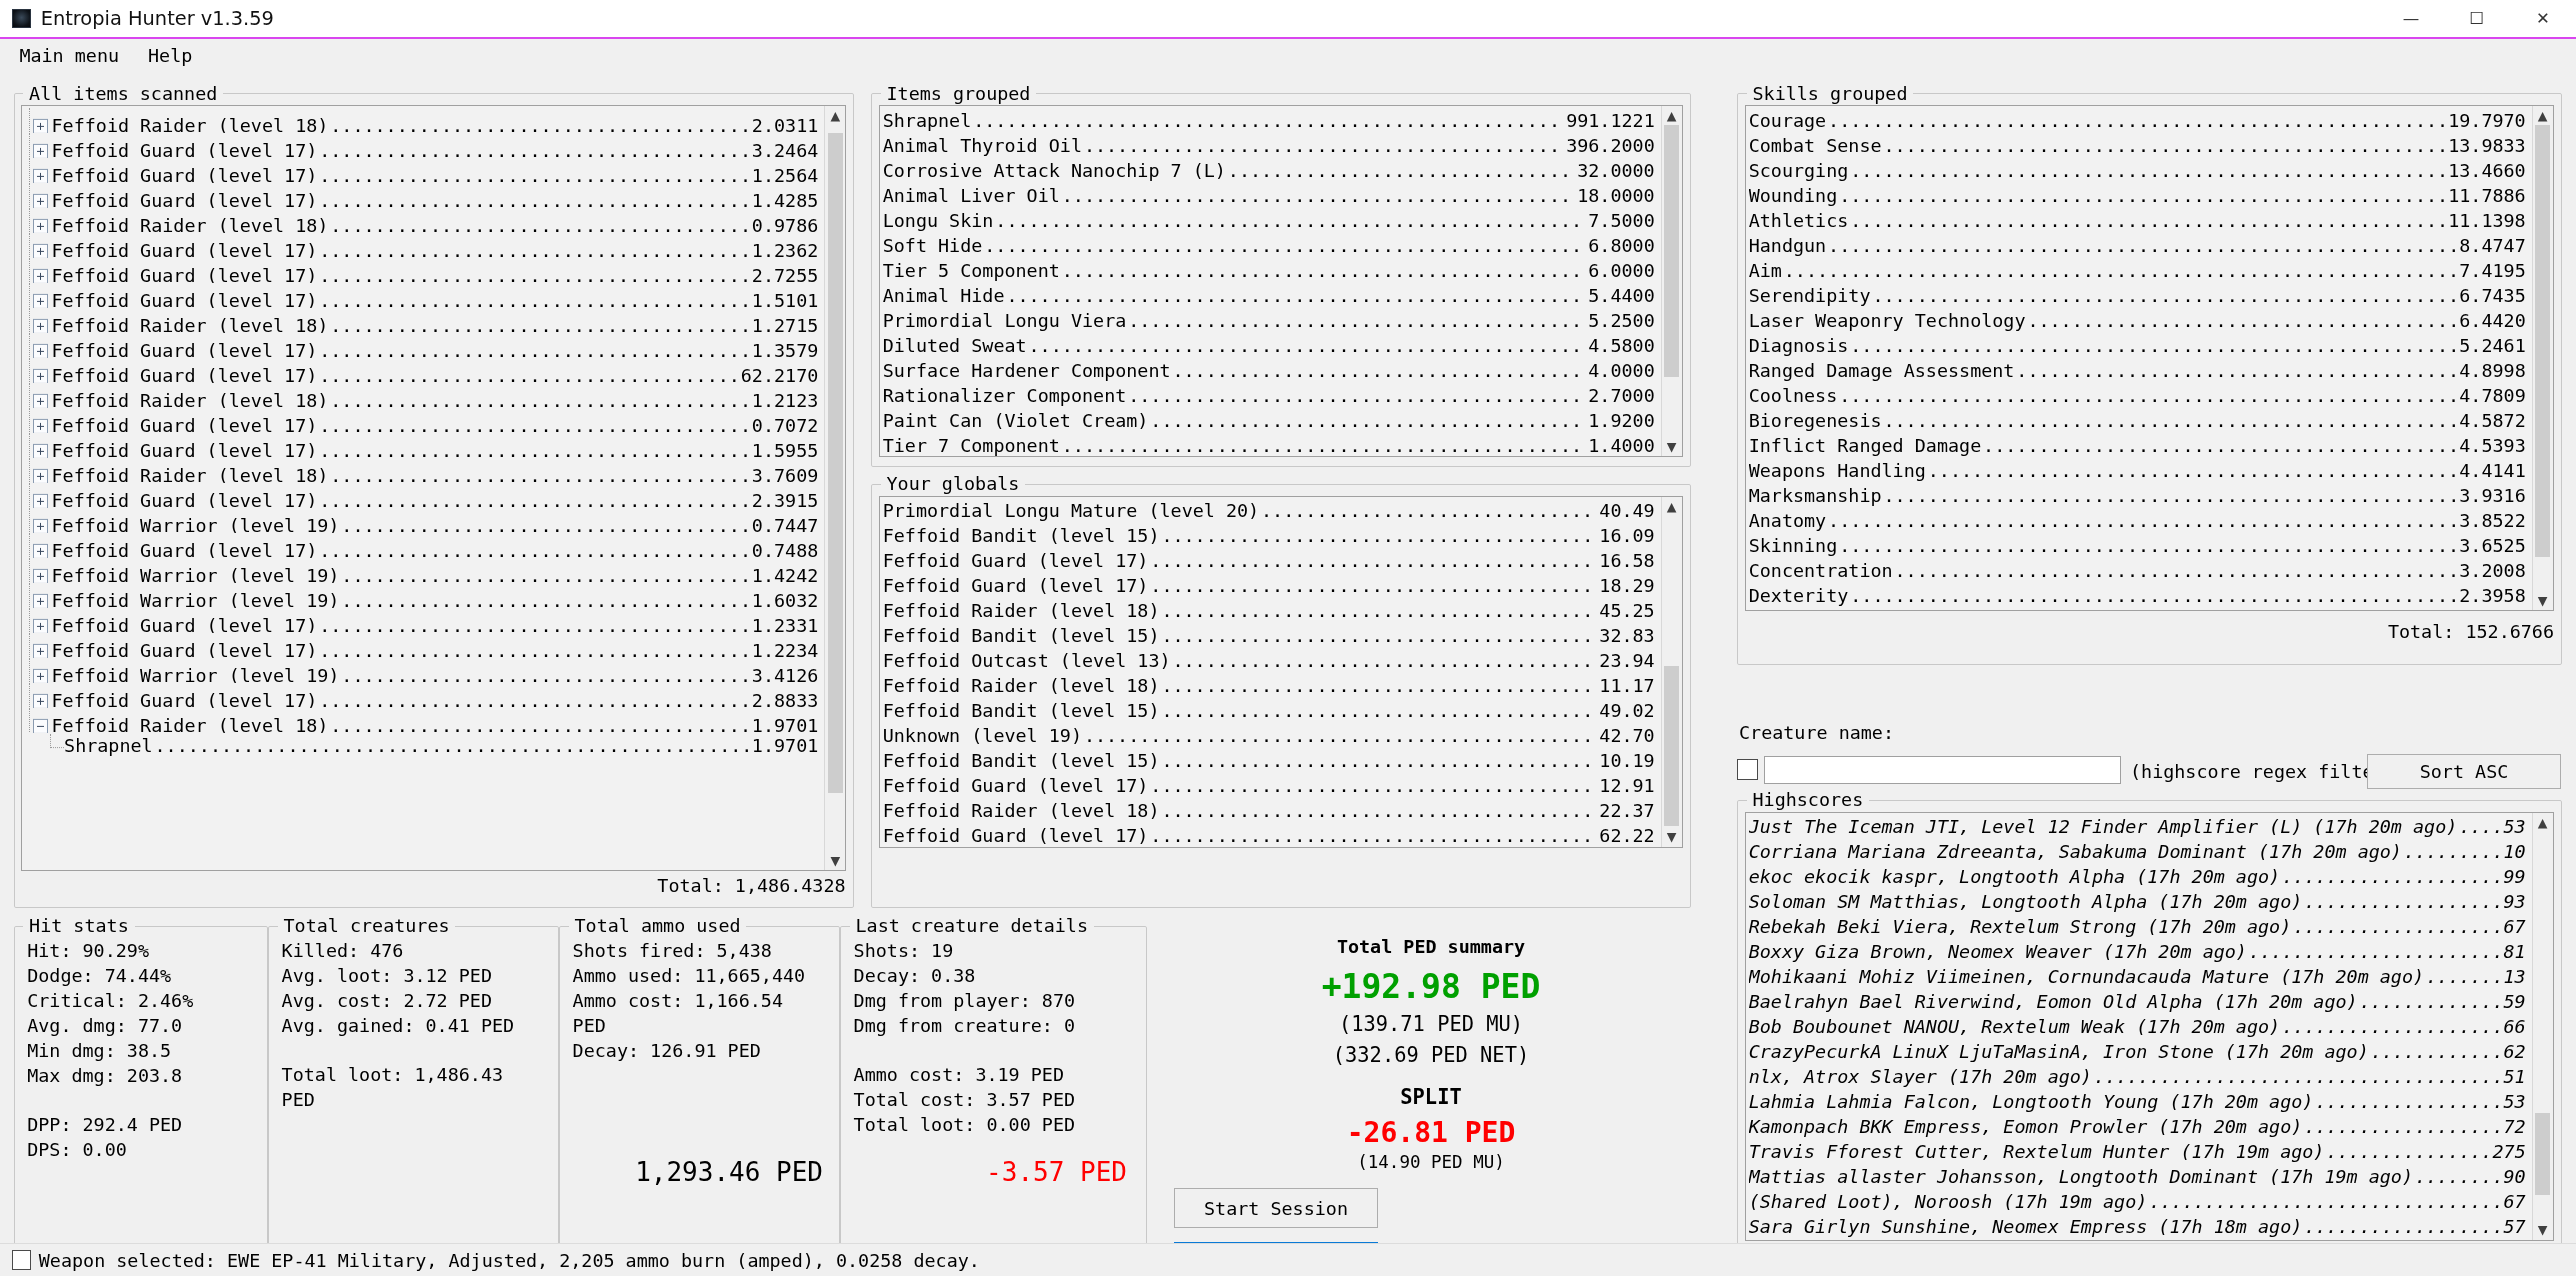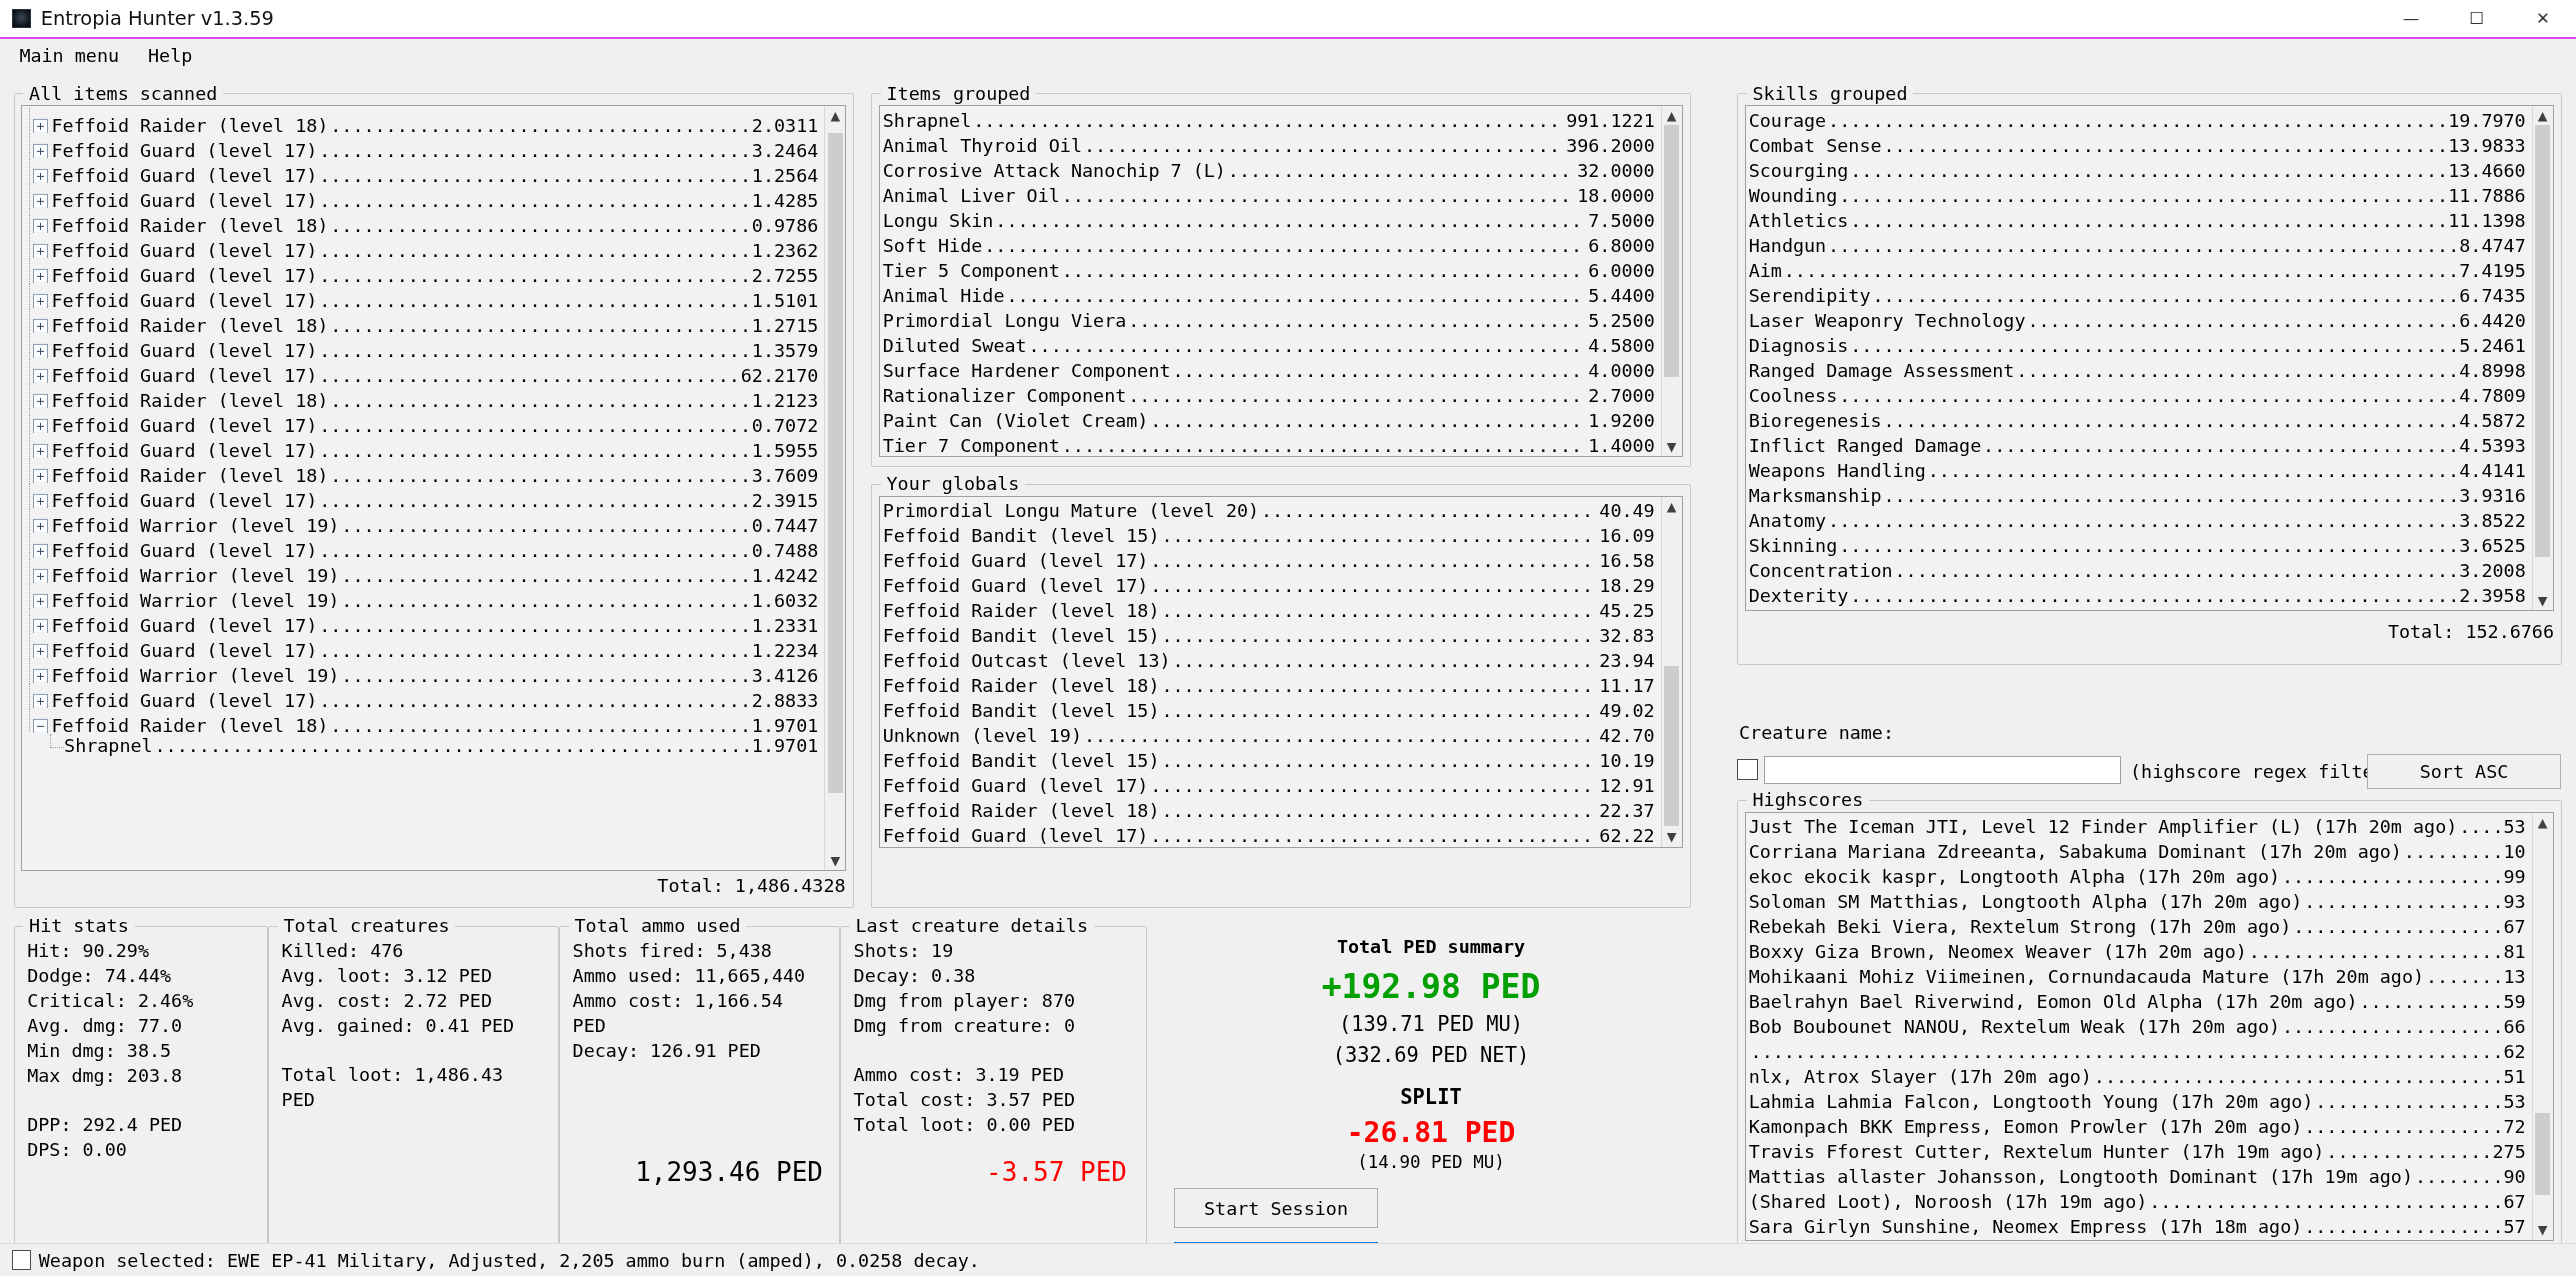--- a/index.html
+++ b/index.html
@@ -712,21 +712,21 @@
 
   <div class="lbl" style="left:1739px; top:650px;">Creature name:</div>
   <div class="cbox" style="left:1737px; top:687px;"></div>
   <input class="tinput" style="left: 1764px; top: 684px; width: 357px; height: 28px; padding: 0px 5.8px; font-family: &quot;DejaVu Sans Mono&quot;, monospace; font-size: 18.4px;" value="">
   <div class="lbl" style="left:2130px; top:689px;">(highscore regex filter)</div>
   <div class="sortbtn" style="left:2367px; top:682px; width:194px; height:35px;">Sort ASC</div>
 
   <div class="group" style="left:1737px; top:728px; width:825px; height:477px;">
     <div class="frame"></div>
     <div class="legend">Highscores</div>
-    <div class="listbox" style="left:7.8px; top:11.6px; width:809px; height:429px;">
+    <div class="listbox" style="left:7.8px; top:11.6px; width:809px; height:429px;font-style:italic;">
       <div class="listbody" id="list-highscores">
           <div class="row">
             <span class="nm">Just The Iceman JTI, Level 12 Finder Amplifier (L) (17h 20m ago)</span>
             <span class="dots">................................................................................................................................................................</span>
             <span class="val">53</span>
           </div>
           <div class="row">
             <span class="nm">Corriana Mariana Zdreeanta, Sabakuma Dominant (17h 20m ago)</span>
             <span class="dots">................................................................................................................................................................</span>
             <span class="val">10</span>
@@ -760,20 +760,21 @@
             <span class="nm">Baelrahyn Bael Riverwind, Eomon Old Alpha (17h 20m ago)</span>
             <span class="dots">................................................................................................................................................................</span>
             <span class="val">59</span>
           </div>
           <div class="row">
             <span class="nm">Bob Boubounet NANOU, Rextelum Weak (17h 20m ago)</span>
             <span class="dots">................................................................................................................................................................</span>
             <span class="val">66</span>
           </div>
           <div class="row">
+            <span class="nm">CrazyPecurkA LinuX LjuTaMasinA, Iron Stone (17h 20m ago)</span>
             <span class="dots">................................................................................................................................................................</span>
             <span class="val">62</span>
           </div>
           <div class="row">
             <span class="nm">nlx, Atrox Slayer (17h 20m ago)</span>
             <span class="dots">................................................................................................................................................................</span>
             <span class="val">51</span>
           </div>
           <div class="row">
             <span class="nm">Lahmia Lahmia Falcon, Longtooth Young (17h 20m ago)</span>

